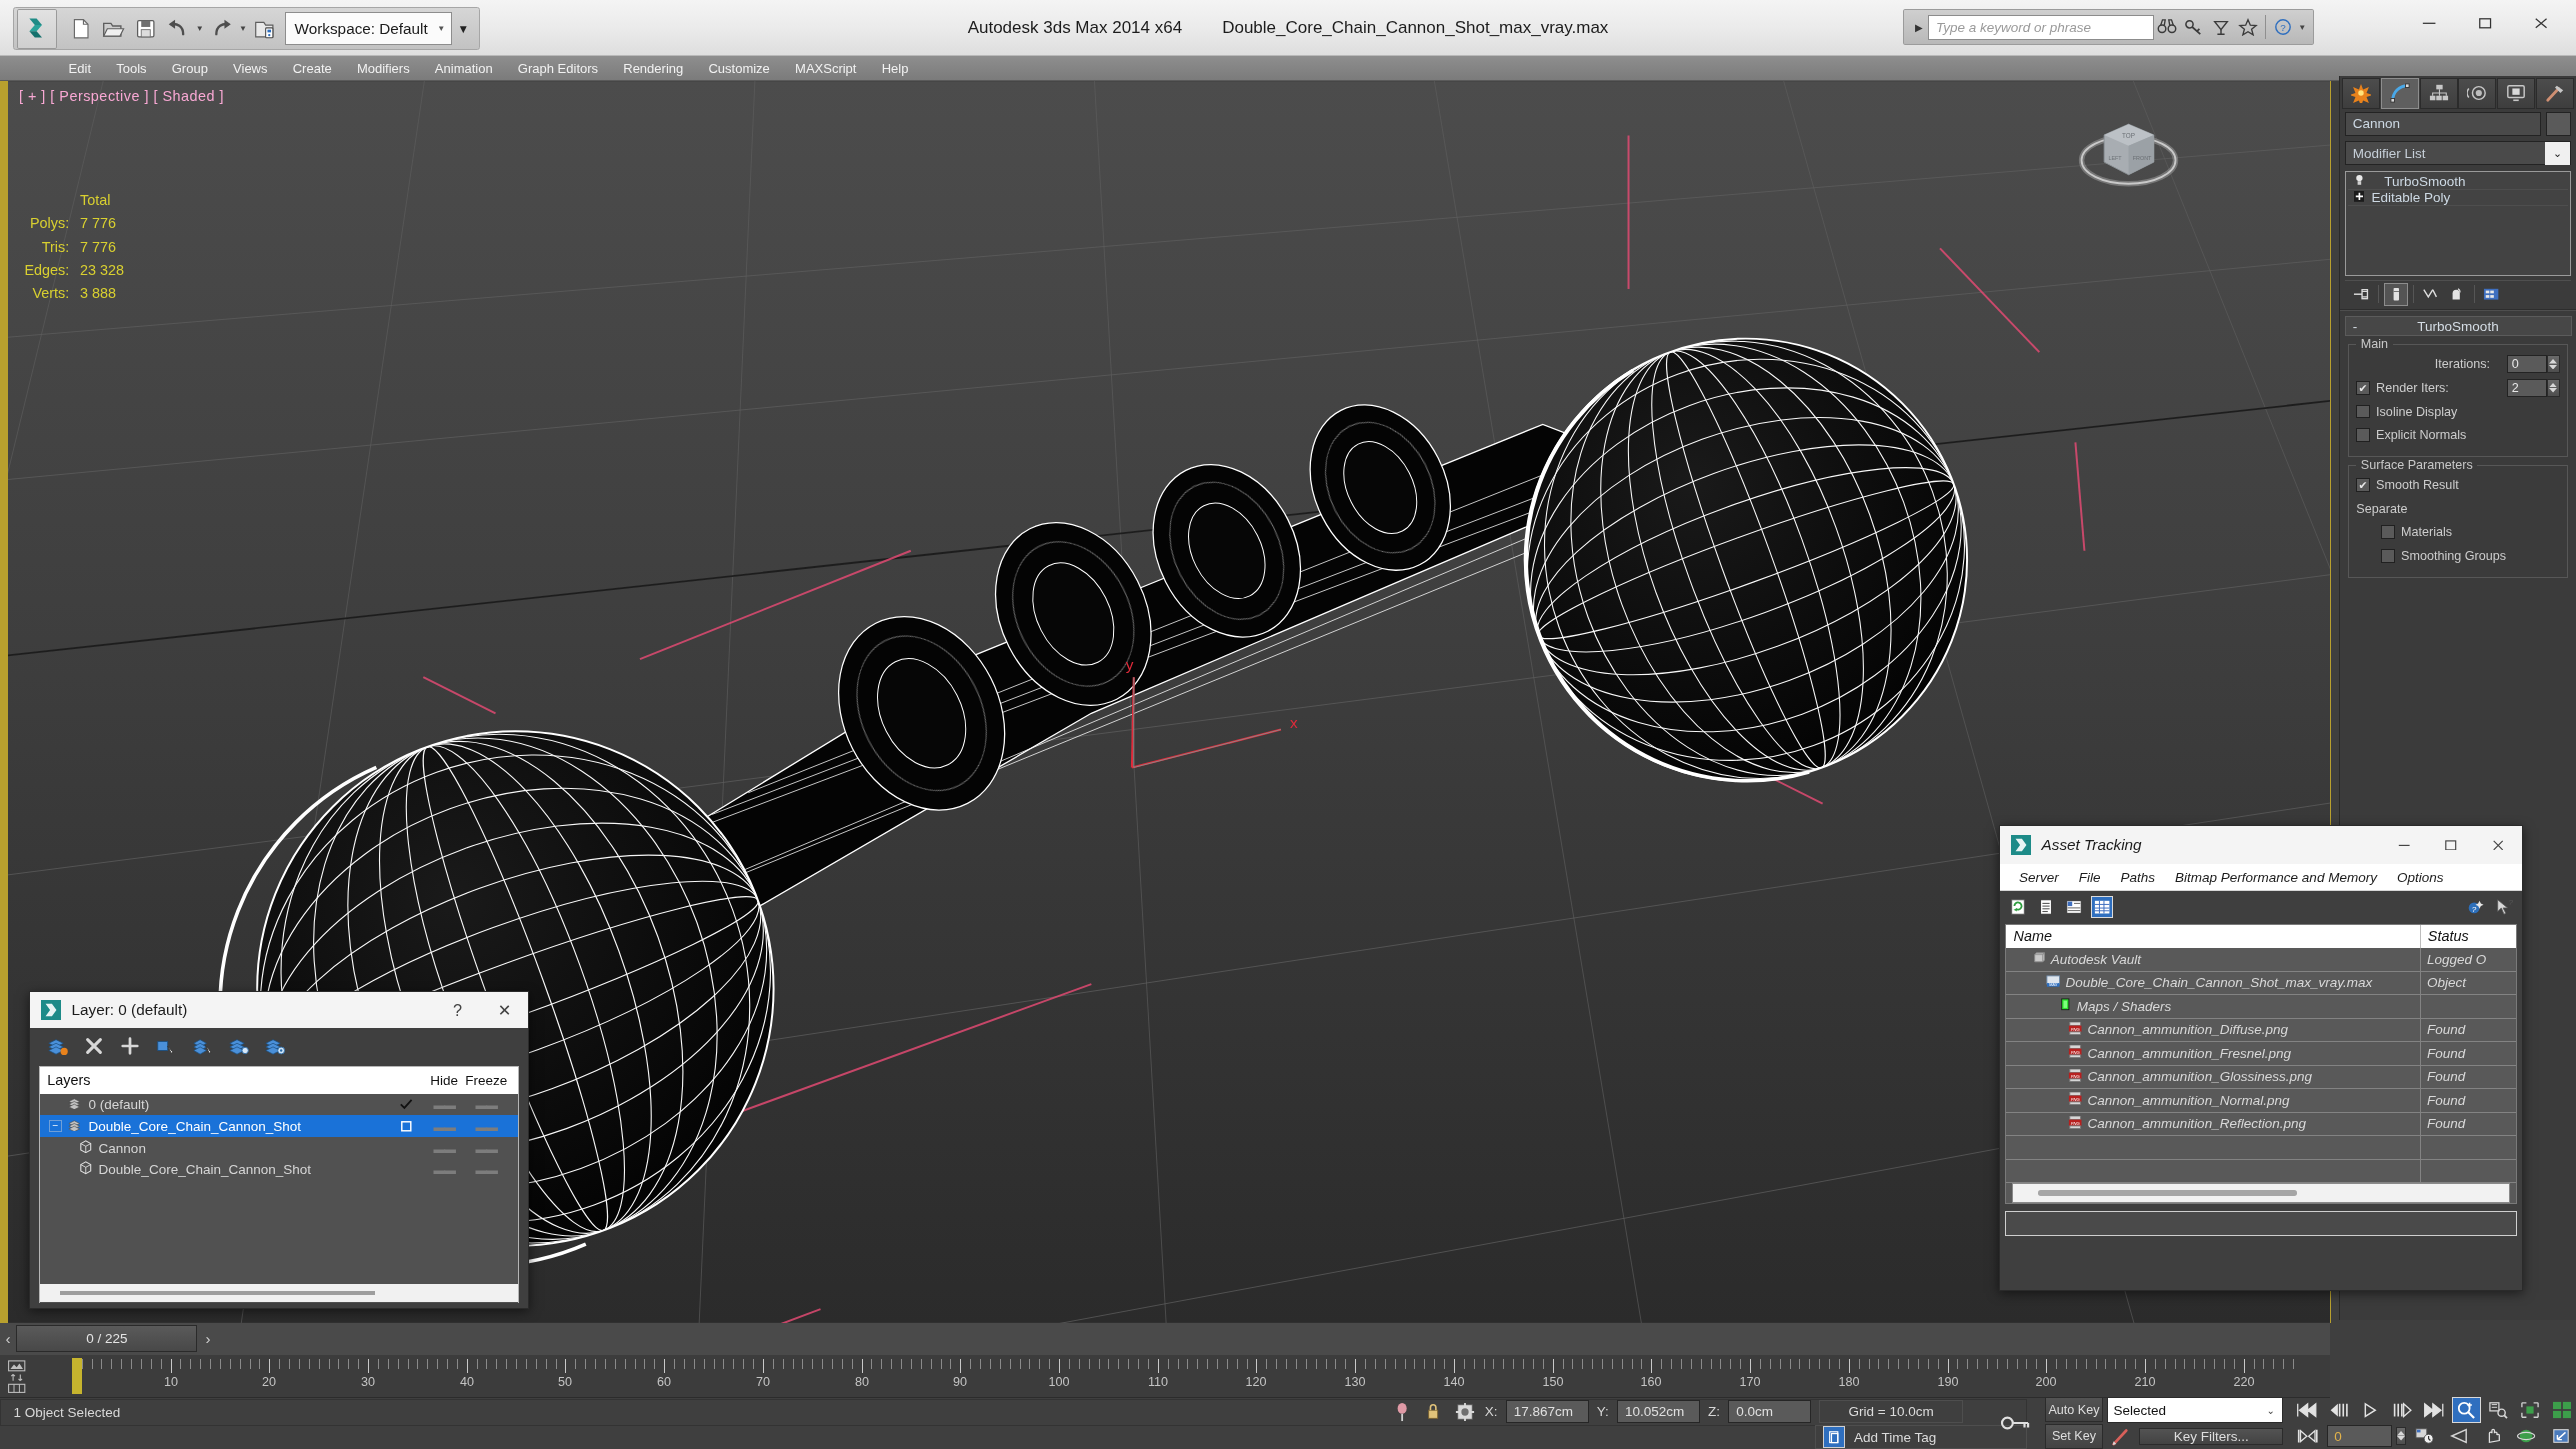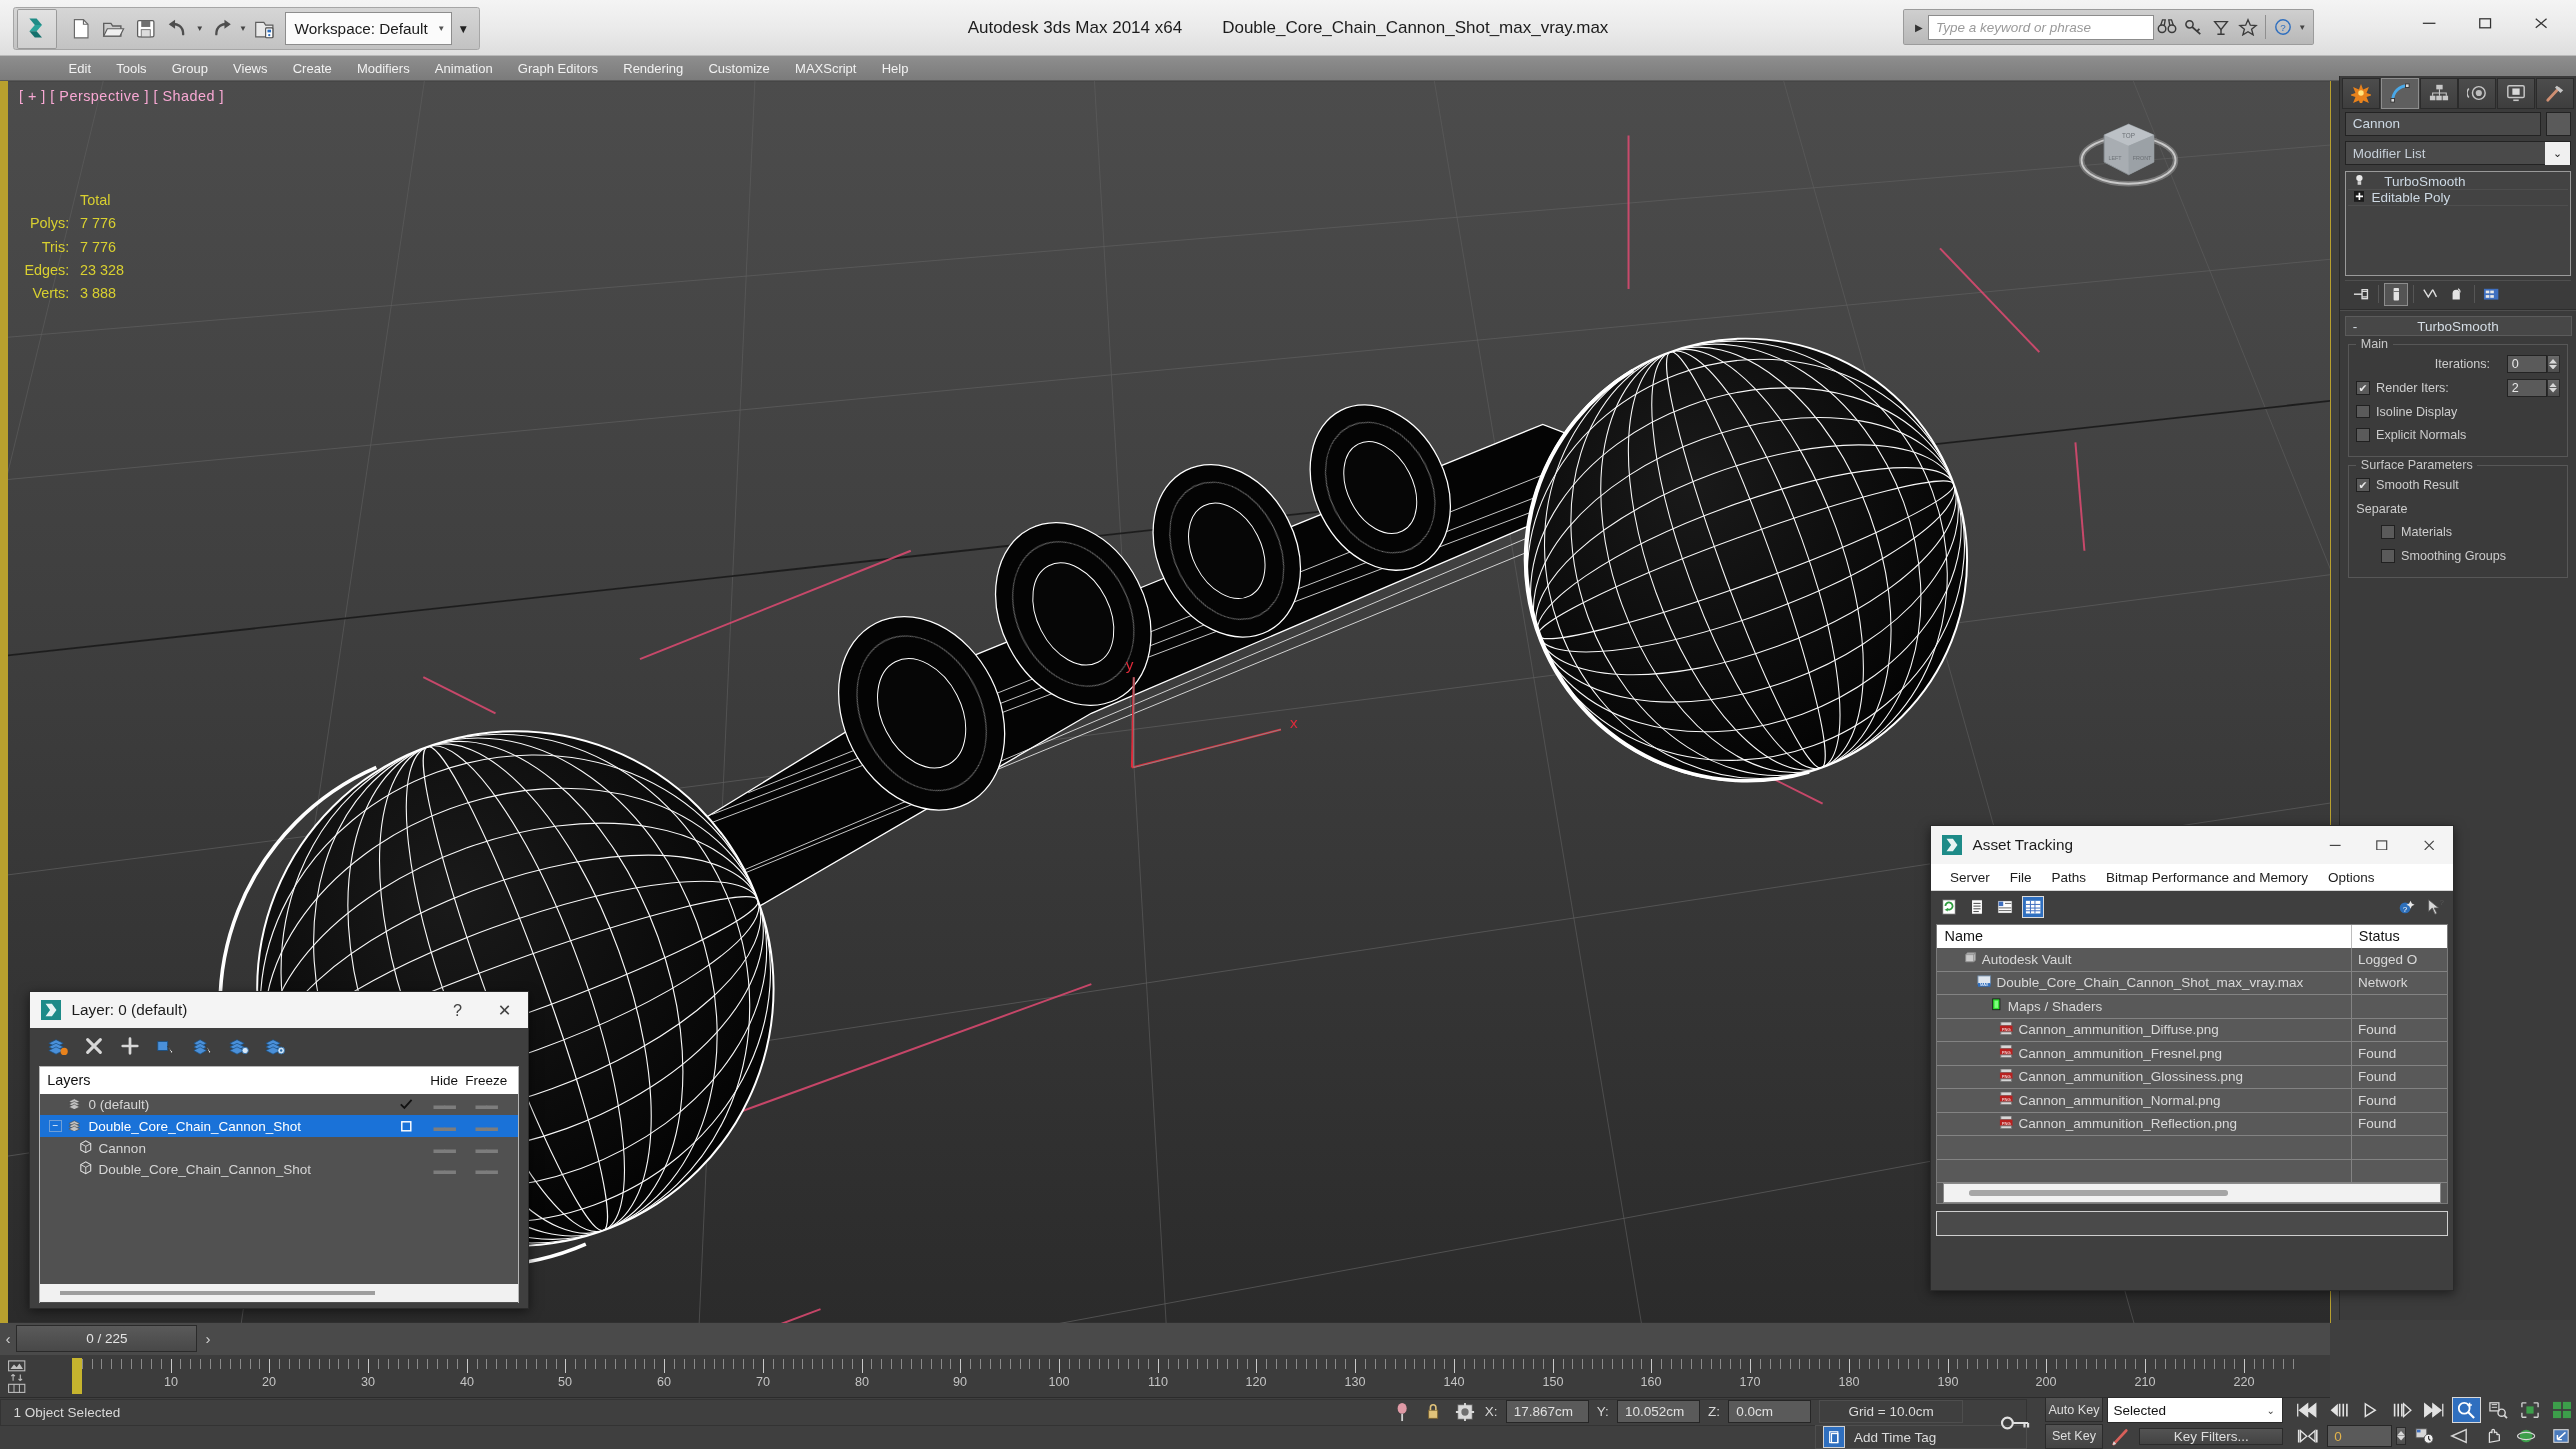--- a/index.html
+++ b/index.html
@@ -192,23 +192,24 @@
   }
   .radio {
     width:12.6px; height:12.6px; border-radius:50%; background:#4a4a4a;
     border:0.9px solid #1d1d1d; margin-right:8.1px; display:flex;
     align-items:center; justify-content:center;
   }
   .radio .dot { width:6.3px; height:6.3px; border-radius:50%; background:#e2e2e2; }
 
   
   .assetwin {
-    position:absolute; left:1930px; top:825px; width:524px; height:466px;
+    position:absolute; left:1999px; top:825px; width:524px; height:466px;
     background:#3f3f3f; border:0.9px solid #2a2a2a;
     box-shadow:0 2.7px 10.8px rgba(0,0,0,.55);
+    font-style:italic;
   }
   .aw-title {
     height:38px; background:#f4f4f4; display:flex; align-items:center; padding-left:10.8px;
   }
   .aw-title .t { font-size:15.3px; color:#1c1c1c; margin-left:10.8px; }
   .aw-wc { margin-left:auto; display:flex; }
   .aw-wc div { width:47px; height:38px; display:flex; align-items:center; justify-content:center; }
   .aw-menu {
     height:27px; background:#fff; display:flex; align-items:center; gap:0; padding-left:9px;
     border-bottom:0.9px solid #d6d6d6;
@@ -973,21 +974,21 @@
             <span class="ind2"></span>
           <span>
             <svg width="14.4" height="12.6" viewBox="0 0 16 14" style="font-size:15px">
                 <rect x="1" y="1" width="14" height="9" fill="#dfe6ee" stroke="#6f8aa8"></rect>
                 <rect x="1" y="9" width="14" height="4" fill="#2f6fbf"></rect>
                 <text x="8" y="12.6" font-size="4.4" fill="#fff" text-anchor="middle" font-family="Liberation Sans">MAX</text>
               </svg>
           </span>
           <span>Double_Core_Chain_Cannon_Shot_max_vray.max</span>
         </div>
-        <div class="c2">Network</div>
+        <div class="c2">Object</div>
       </div>
 
       <div class="aw-row">
         <div class="c1">
             <span class="ind3"></span>
           <span>
             <svg width="12.6" height="12.6" viewBox="0 0 14 14">
                 <rect x="3" y="1" width="8" height="12" fill="#2ee02e" stroke="#1a1a1a"></rect>
                 <path d="M5 3 h4 v8 h-4 Z" fill="#7dff7d"></path>
               </svg>

